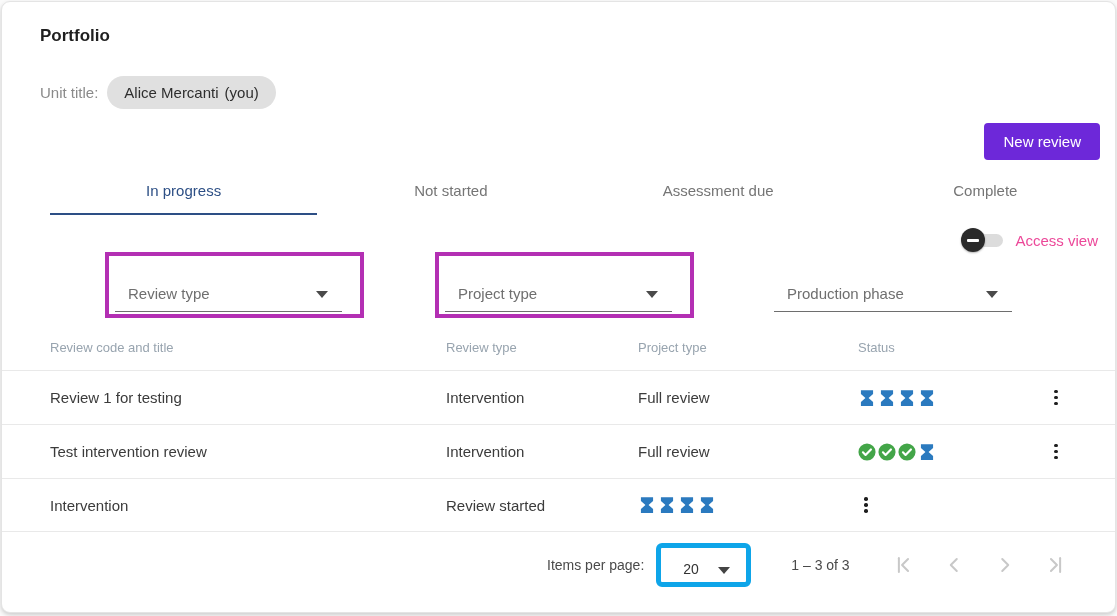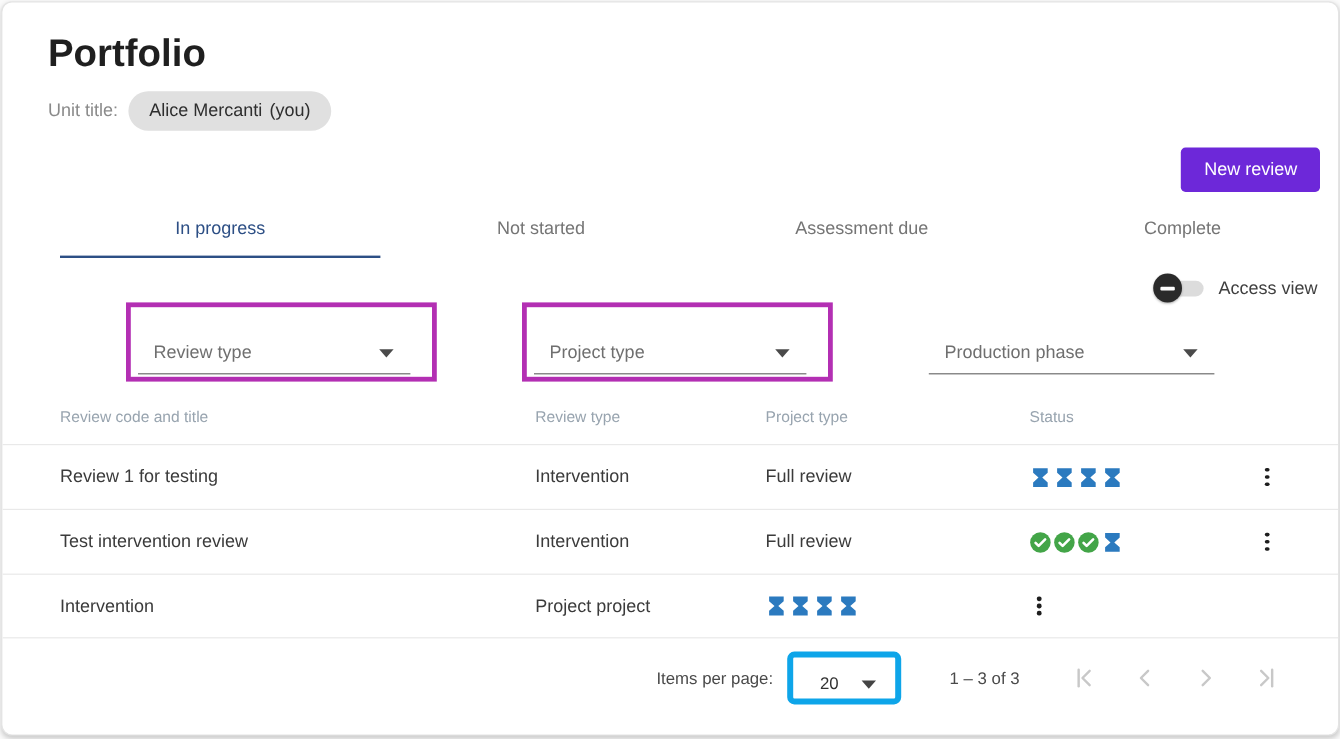--- a/index.html
+++ b/index.html
@@ -1,40 +1,40 @@
 <!DOCTYPE html>
 <html><head>
 <meta charset="utf-8">
 <style>
   * { margin:0; padding:0; box-sizing:border-box; }
   html,body { width:1117px; height:616px; background:#fafafa; font-family:"Liberation Sans","DejaVu Sans",sans-serif; }
   .card { position:absolute; left:1px; top:1px; width:1115px; height:612px; background:#fff;
           border:1px solid #e4e4e4; border-radius:9px; box-shadow:0 2px 4px rgba(0,0,0,.18); overflow:hidden; }
 
-  .page-title { position:absolute; left:38px; top:24px; font-size:32px; color:#1f1f1f;text-align:right; }
+  .page-title { position:absolute; left:38px; top:24px; font-size:17px; color:#1f1f1f;text-align:right; }
   .unit-leads { position:absolute; left:38px; top:74px; display:flex; align-items:center; gap:9px; }
   .unit-leads-label { font-size:15px; color:#8a8a8a; }
   .chip { background:#e0e0e0; border-radius:17px; padding:8px 17px; font-size:15px; color:#2e2e2e; display:inline-flex; gap:6px; }
 
   .new-review-btn { position:absolute; right:15px; top:121px; background:#6d28d9; color:#fff; border:none;
                     border-radius:4px; padding:10px 19px; font-size:15px; font-weight:normal; cursor:pointer;
                     font-family:inherit; }
 
   .tabs { position:absolute; left:0; top:170px; width:100%; padding:0 22px; display:flex;margin-left:26px; }
   .tab { flex:1; text-align:center; font-size:15px; color:#757575; padding:10px 0 14px; cursor:pointer;
          border-bottom:2px solid transparent; }
   .tab.active { color:#2d4f85; border-bottom-color:#2d4f85; }
 
   .access-row { position:absolute; top:226px; right:17px; display:flex; align-items:center; gap:10px; }
   .toggle { position:relative; width:44px; height:24px; display:inline-block; cursor:pointer; }
   .toggle-track { position:absolute; left:6px; top:6px; width:36px; height:13px; background:#dcdcdc; border-radius:7px; }
   .toggle-thumb { position:absolute; left:0; top:0; width:24px; height:24px; border-radius:50%; background:#2a2a2a;
                   box-shadow:0 1px 2px rgba(0,0,0,.3); }
   .toggle-thumb::after { content:""; position:absolute; left:6px; top:11px; width:12px; height:2.5px; background:#fff; border-radius:1px; }
-  .access-label { font-size:15px; color:#404040; }
+  .access-label { font-size:15px; color:#ec4899; }
 
   .filter { position:absolute; top:266px; height:44px; border-bottom:1px solid #6e6e6e; cursor:pointer; }
   .filter-label { position:absolute; left:13px; bottom:9px; font-size:15px; color:#6f6f6f; }
   .caret { position:absolute; right:14px; bottom:13px; width:0; height:0;
            border-left:6px solid transparent; border-right:6px solid transparent; border-top:7px solid #4a4a4a; }
   .f0 { left:113px; width:227px; }
   .f1 { left:443px; width:227px; }
   .f2 { left:772px; width:238px; }
   .hl-box { position:absolute; left:-10px; right:-22px; top:-16px; bottom:-7px; border:4px solid #b32fb3; pointer-events:none; }
 
@@ -185,21 +185,21 @@
       <button class="kebab">
               <i></i>
               <i></i>
               <i></i>
             </button>
     </div>
   </div>
 
   <div class="t-grid t-row">
     <div class="cell">Intervention</div>
-    <div class="cell">Project project</div>
+    <div class="cell">Review started</div>
     <div class="cell status-cell">
             <span style="display: inline-flex;">
               <svg width="18" height="18" viewBox="0 0 16 16">
                 <path fill="#2b7abf" d="M2.6 1h10.8v3.4L9.4 8l4 3.6V15H2.6v-3.4L6.6 8l-4-3.6V1z"></path>
               </svg>
             </span>
             <span style="display: inline-flex;">
               <svg width="18" height="18" viewBox="0 0 16 16">
                 <path fill="#2b7abf" d="M2.6 1h10.8v3.4L9.4 8l4 3.6V15H2.6v-3.4L6.6 8l-4-3.6V1z"></path>
               </svg>

